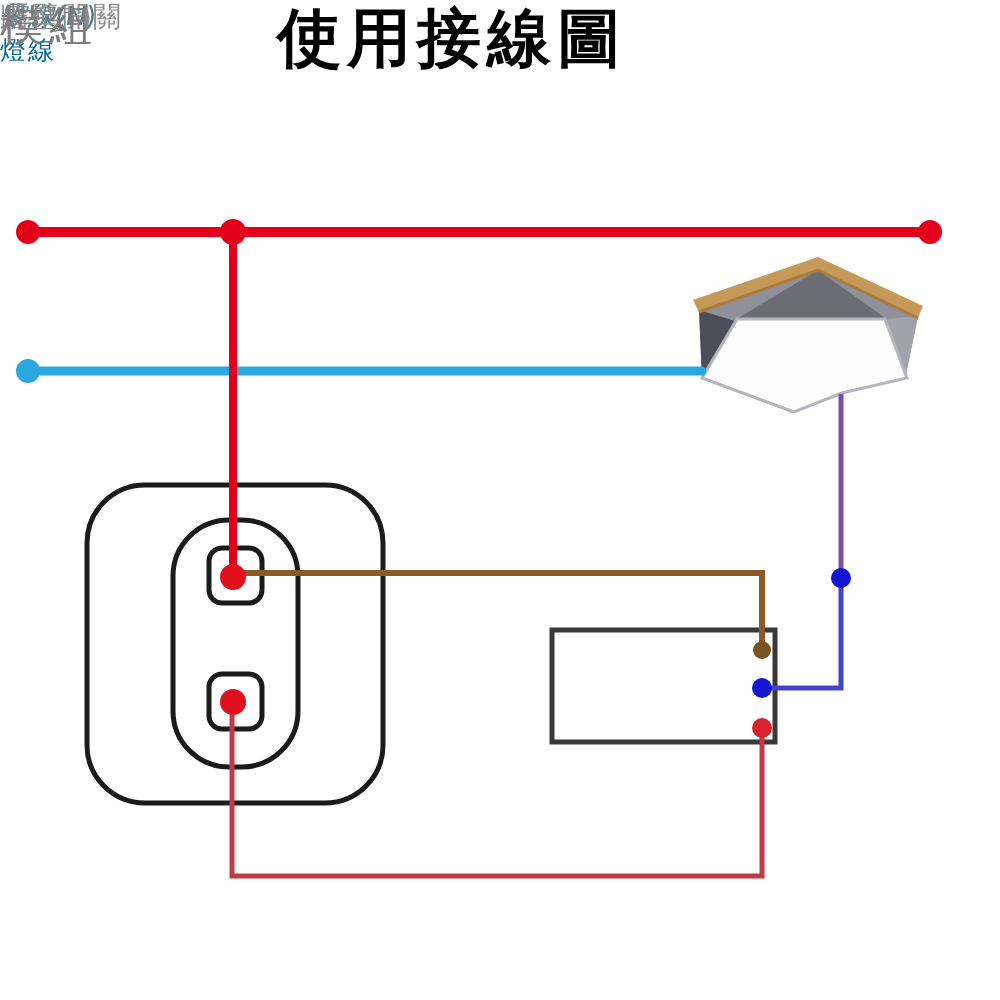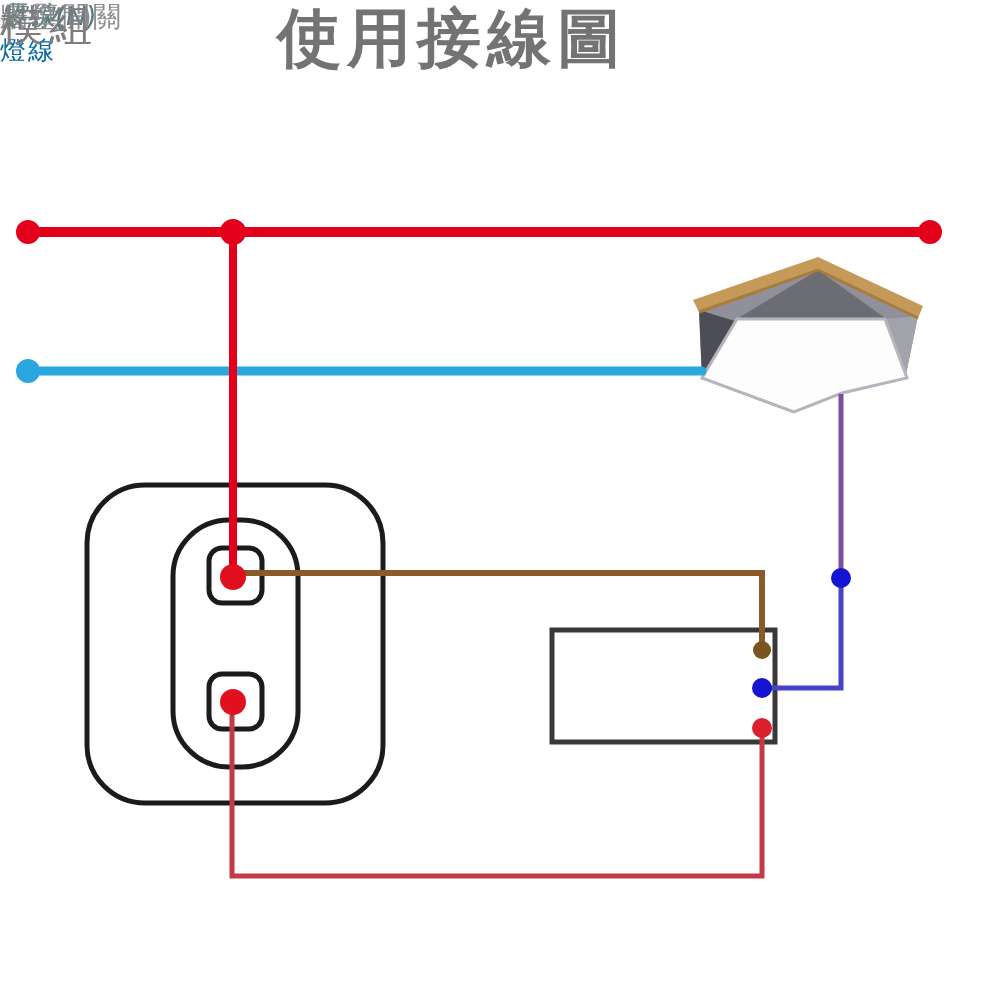--- a/index.html
+++ b/index.html
@@ -4,21 +4,21 @@
 <style>
   html,body { margin:0; padding:0; background:#ffffff; }
   .stage {
     position:relative; width:1000px; height:1000px; background:#ffffff;
     font-family:"Liberation Sans", sans-serif; overflow:hidden;
   }
   .stage svg { position:absolute; left:0; top:0; }
   .label { position:absolute; white-space:nowrap; }
   .title {
     left:0; top:120; width:904px; text-align:center;
-    font-size:64px; font-weight:600; letter-spacing:6px; color:#737373;
+    font-size:64px; font-weight:600; letter-spacing:6px; color:#000000;
   }
   .lbl-live    { left:74;  top:188; font-size:27px; color:#8c8c8c; letter-spacing:1px; }
   .lbl-neutral { left:74;  top:318; font-size:27px; color:#4f7b88; letter-spacing:1px;font-style:italic; }
   .lbl-lamp    { left:778; top:452; font-size:26px; color:#0369a1; letter-spacing:2px;margin-top:35px; }
   .lbl-switch  { left:84;  top:810; font-size:28px; color:#8c8c8c; letter-spacing:3px; }
   .lbl-module  { left:611; top:658; font-size:43px; color:#7d7d7d; letter-spacing:6px; }
   .label, .title { line-height:1.2; }
 </style>
 </head>
 <body>

